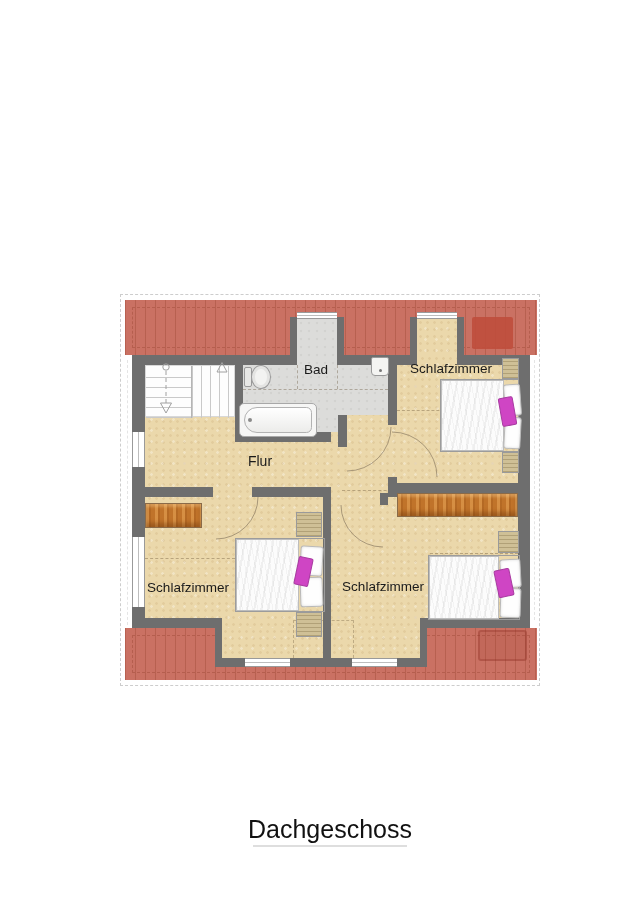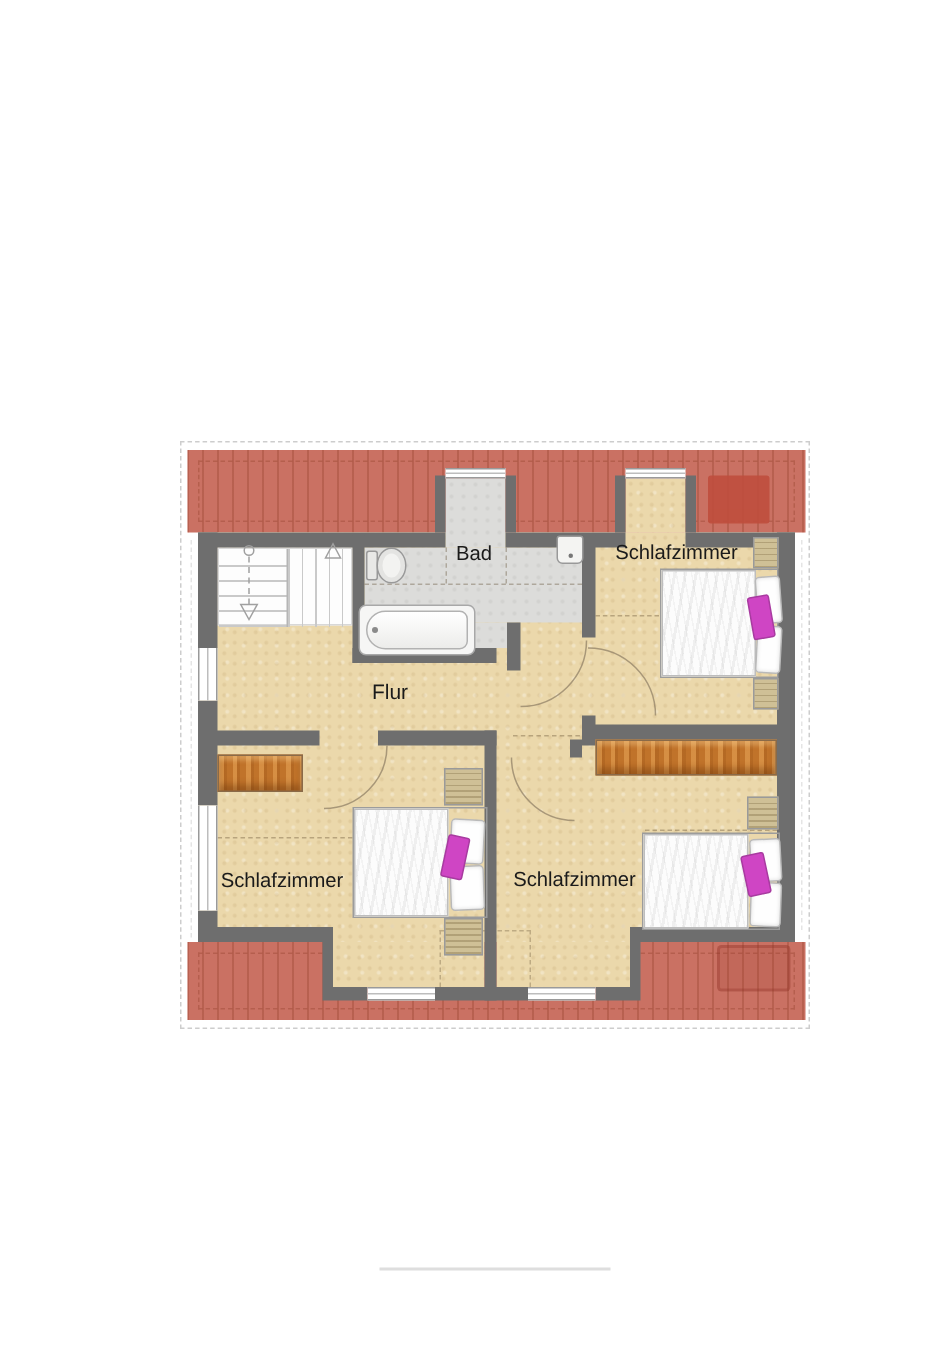--- a/index.html
+++ b/index.html
@@ -198,15 +198,16 @@
     <path d="M160.5,403 L171.5,403 L166,413 Z" fill="none" stroke="#a0a0a0" stroke-width="1"></path>
     <path d="M217,372 L227,372 L222,362.5 Z" fill="none" stroke="#a0a0a0" stroke-width="1"></path>
   </svg>
 
   <div class="abs room-label" style="left:316px;top:369px;">Bad</div>
   <div class="abs room-label" style="left:260px;top:461px;font-size:14px;">Flur</div>
   <div class="abs room-label" style="left:451px;top:368px;">Schlafzimmer</div>
   <div class="abs room-label" style="left:188px;top:587px;">Schlafzimmer</div>
   <div class="abs room-label" style="left:383px;top:586px;">Schlafzimmer</div>
 
+  <div class="abs plan-title" style="left:330px;top:815px;">Dachgeschoss</div>
   <div class="abs title-underline" style="left:253px;top:845px;width:154px;height:2px;opacity:.7;"></div>
 
 </div>
 
 </body></html>

